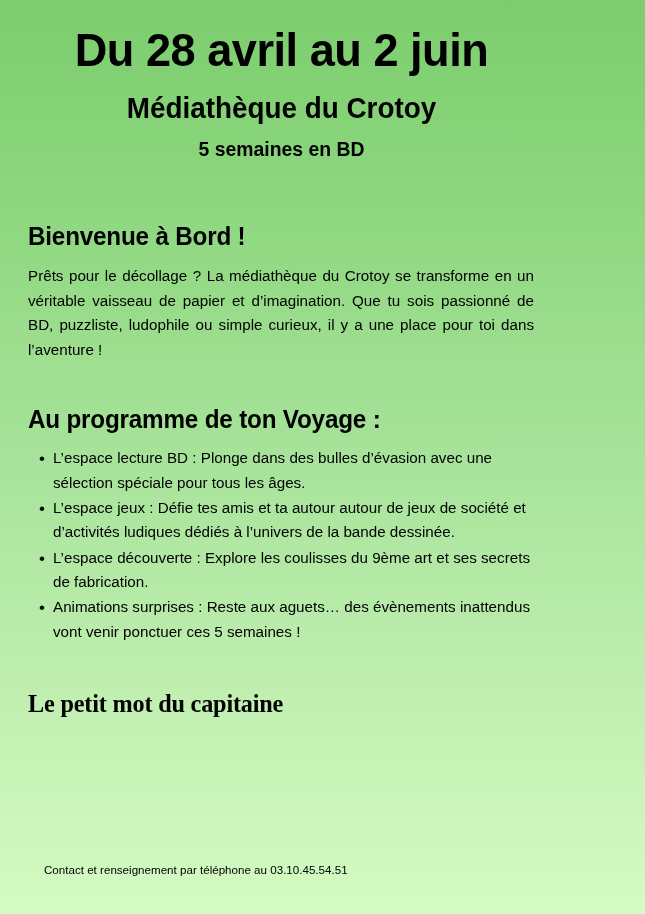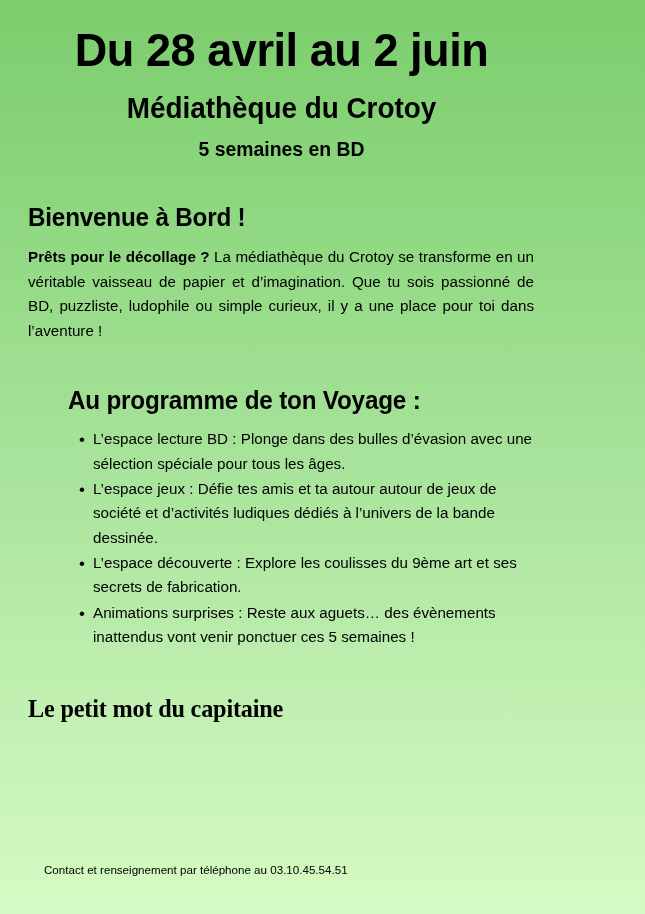--- a/index.html
+++ b/index.html
@@ -55,22 +55,22 @@
     font-weight: 700;
     line-height: 1.05;
     margin: 16px 0 0 0;
     transform: scaleX(0.97);
   }
 
   
   .section {
     margin: 0;
   }
-  .sec-welcome   { margin-top: 43px; }
-  .sec-programme { margin-top: 42px; margin-left: 40px; }
+  .sec-welcome   { margin-top: 62px; }
+  .sec-programme { margin-top: 42px; }
   .sec-captain   { margin-top: 46px; font-family: Liberation Serif, serif; }
 
   .heading {
     font-size: 25px;
     font-weight: 700;
     line-height: 1.15;
     margin: 0 0 13px 0;
     letter-spacing: -0.2px;
     transform: scaleX(0.97);
     transform-origin: left center;
@@ -79,21 +79,21 @@
   
   .body-text {
     font-size: 15.2px;
     line-height: 1.62;
     margin: 0;
     text-align: justify;
     text-justify: inter-word;
     padding-right: 1px;
   }
   .body-text.flush { text-align: left; }
-  .body-text strong { font-weight: 700; }
+  .body-text strong { font-weight: 400; }
 
   
   .prog-list {
     list-style: none;
     margin: 0;
     padding: 0;
   }
   .prog-item {
     position: relative;
     font-size: 15.2px;

